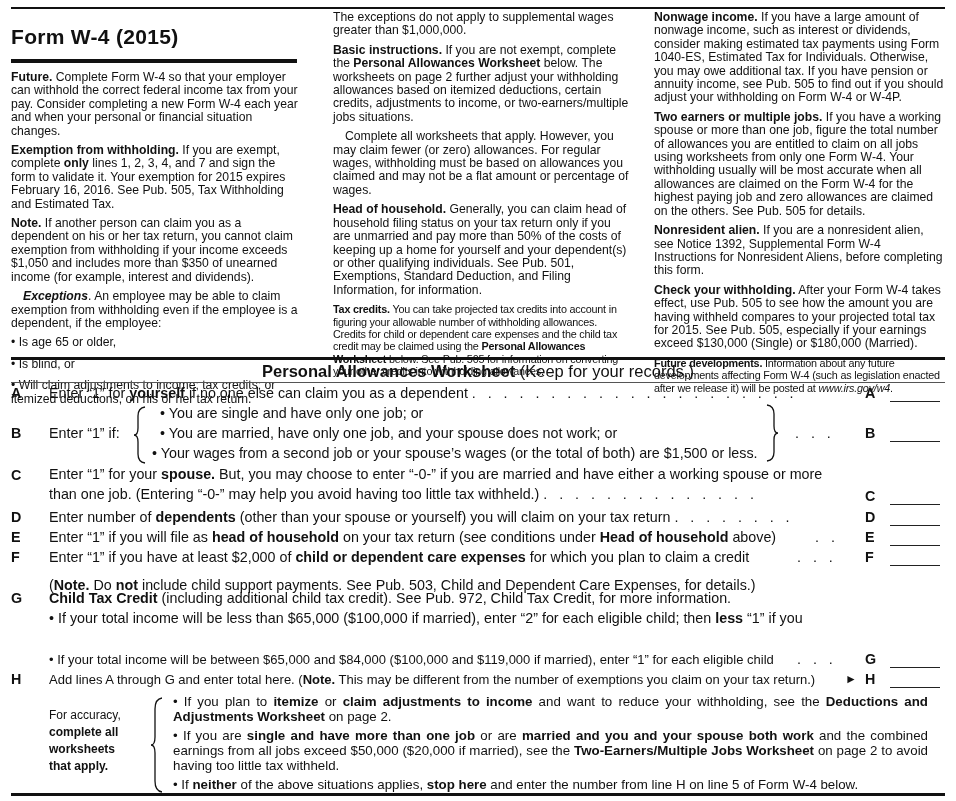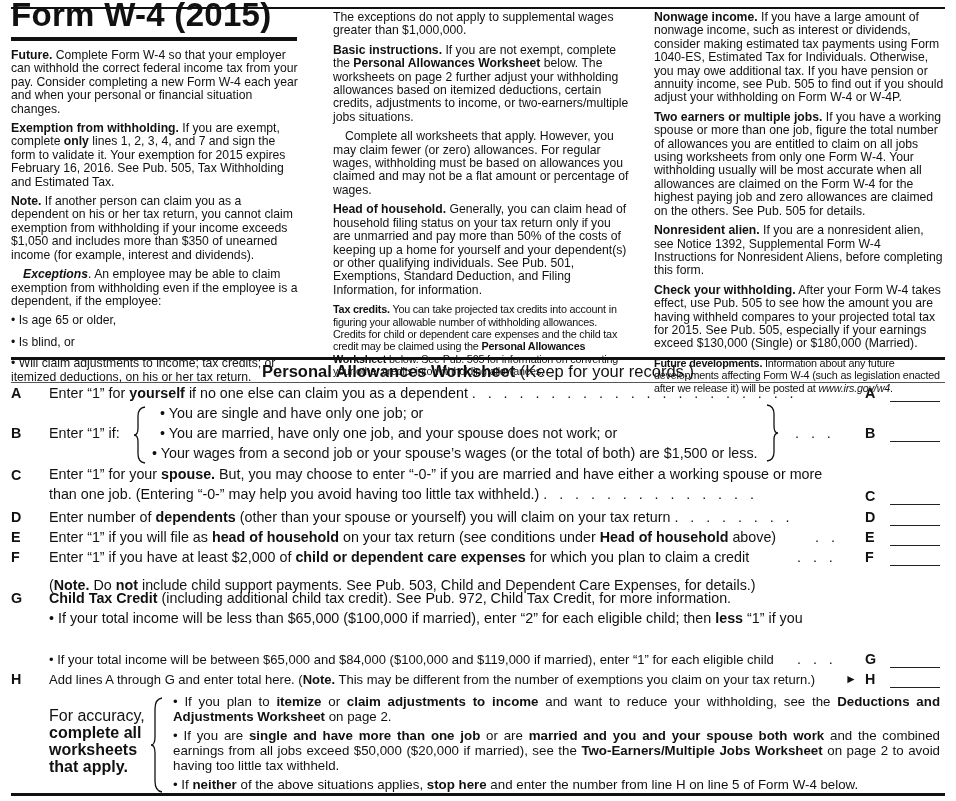--- a/index.html
+++ b/index.html
@@ -11,41 +11,41 @@
   i { font-style: italic; }
   .col { position: absolute; top: 0; }
   .col p { margin: 0 0 6px 0; font-size: 12.2px; line-height: 13.4px; }
   .col p.small { font-size: 10.8px; line-height: 12.4px; letter-spacing: -0.2px; }
   .col p.indent { text-indent: 12px; }
   #col1 { left: 11px; width: 290px; }
   #col2 { left: 333px; width: 296px; top: 11px; }
   #col3 { left: 654px; width: 292px; top: 11px; }
   .toprule { position: absolute; top: 7px; height: 2px; background: #111; }
   .title {
-    font-size: 33px; font-weight: bold; line-height: 30px; margin: 0;
-    padding-top: 0; letter-spacing: 0.3px;
+    font-size: 21px; font-weight: bold; line-height: 30px; margin: 0;
+    padding-top: 22px; letter-spacing: 0.3px;
   }
   .title-rule { height: 4px; background: #111; margin: 7px 0 8px 0; width: 286px; }
   .bullet-line { margin-bottom: 8px !important; }
 
   
   #ws-rule-top { position: absolute; left: 11px; right: 11px; top: 357px; height: 3px; background: #111; }
   #ws-title { position: absolute; left: 0; right: 0; top: 361px; text-align: center; font-size: 16.5px; line-height: 20px; }
   #ws-rule-2 { position: absolute; left: 11px; right: 11px; top: 382px; height: 1px; background: #555; }
   .row { position: absolute; left: 0; width: 956px; font-size: 14.3px; line-height: 19px; }
   .row .letter { position: absolute; left: 11px; font-weight: bold; }
   .row .text { position: absolute; left: 49px; white-space: nowrap; }
   .row .dots { position: absolute; white-space: pre; letter-spacing: 0; }
   .row .rlabel { position: absolute; left: 865px; font-weight: bold; }
   .row .blank { position: absolute; left: 890px; width: 50px; border-bottom: 1px solid #222; height: 17px; }
   .brace { position: absolute; font-weight: normal; color: #111; }
   .small14 { font-size: 13px; }
-  #accuracy { position: absolute; left: 49px; top: 707px; font-size: 16px; line-height: 17px; width: 100px; }
+  #accuracy { position: absolute; left: 49px; top: 707px; font-size: 12px; line-height: 17px; width: 100px; }
   #acc-list { position: absolute; left: 173px; top: 694px; width: 767px; font-size: 13.3px; line-height: 15px; }
-  #acc-list p { margin: 0 0 4px 0; text-align: justify; }
+  #acc-list p { margin: 0 12px 4px 0; text-align: justify; }
   #bottom-rule { position: absolute; left: 11px; right: 11px; top: 793px; height: 3px; background: #111; }
 </style>
 </head>
 <body>
 
 <div class="toprule" style="left:11px;width:310px;"></div>
 <div class="toprule" style="left:321px;width:624px;"></div>
 
 <div class="col" id="col1">
   <h1 class="title">Form W-4 (2015)</h1>

